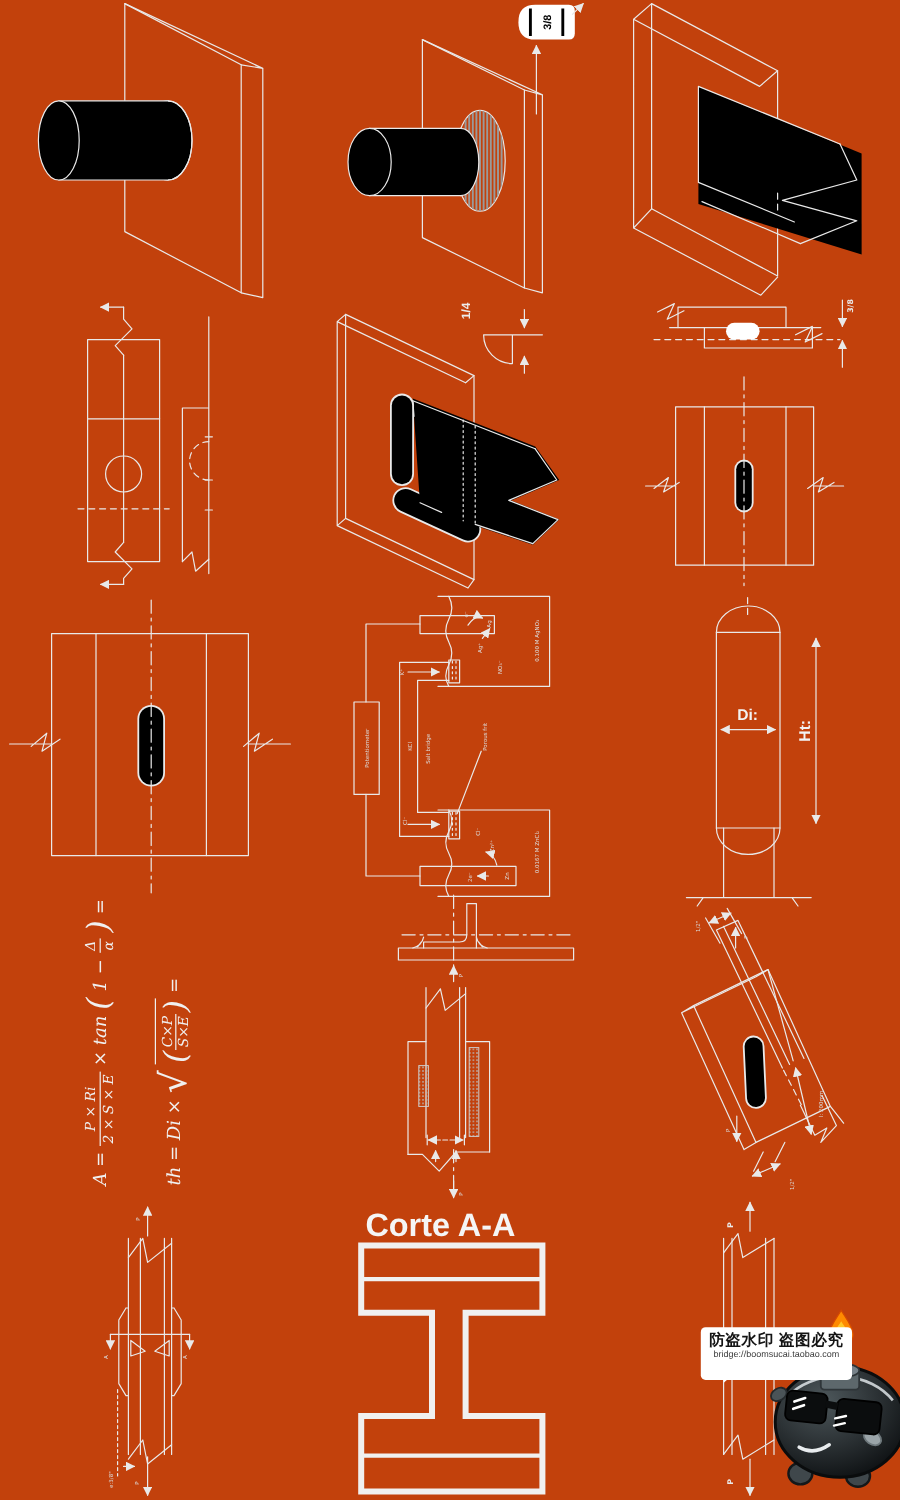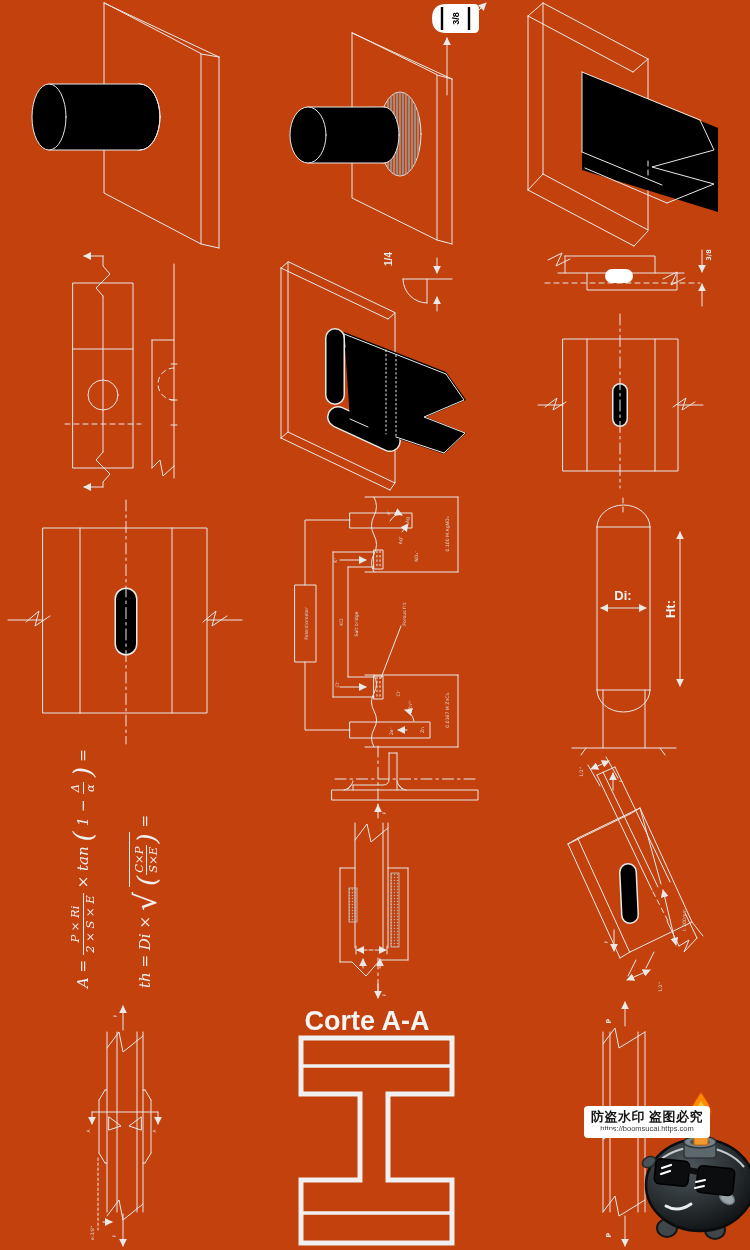--- a/index.html
+++ b/index.html
@@ -29,21 +29,21 @@
   .formula{display:flex;align-items:center;gap:5px;height:56px;white-space:nowrap;
     font:italic 15px "DejaVu Serif",serif;color:#f0f0f0;}
   .frac{display:inline-flex;flex-direction:column;text-align:center;font-size:11.5px;line-height:1.15;}
   .frac .num{border-bottom:1.4px solid #f0f0f0;padding:0 2px;}
   .frac .den{padding:0 2px;}
   .bigp{font-size:26px;font-weight:400;}
   .sqrt{font-size:30px;font-style:normal;}
   .radicand{display:inline-flex;align-items:center;border-top:1.6px solid #f0f0f0;
     padding:2px 1px 0 1px;gap:1px;}
   
-  .wm{position:absolute;left:584px;top:1106px;width:126px;height:32px;background:#fff;
+  .wm{position:absolute;left:584px;top:1106px;width:126px;height:44px;background:#fff;
     border-radius:4px;text-align:center;box-sizing:border-box;padding-top:3px;z-index:5;}
   .wm::after{content:"";position:absolute;left:13px;bottom:-9px;width:0;height:0;
     border:7px solid transparent;border-top:10px solid #fff;transform:skewX(-24deg);}
   .wm .l1{font:bold 13px "Liberation Sans",sans-serif;color:#141414;letter-spacing:.5px;line-height:15px;}
   .wm .l2{font:7.5px "Liberation Sans",sans-serif;color:#3c3c3c;line-height:9px;}
 </style>
 </head>
 <body>
 
 <div class="stage">
@@ -366,16 +366,16 @@
             </span>
         <span class="bigp">)</span>
       </span>
       <span>=</span>
     </div>
   </div>
 </div>
 
 <div class="wm">
   <div class="l1">防盗水印 盗图必究</div>
-  <div class="l2">https://boomsucai.https.com</div>
+  <div class="l2">bridge://boomsucai.taobao.com</div>
 </div>
 
 </div>
 
 </body></html>

